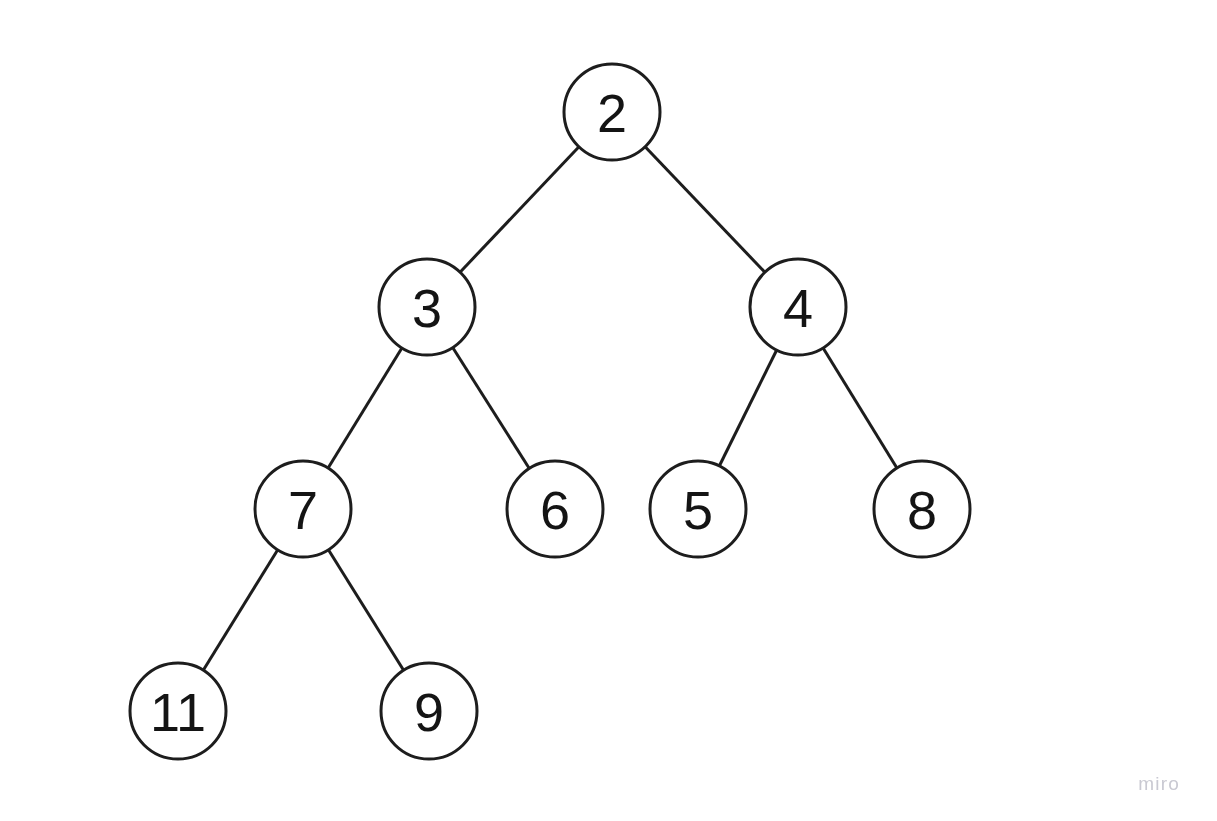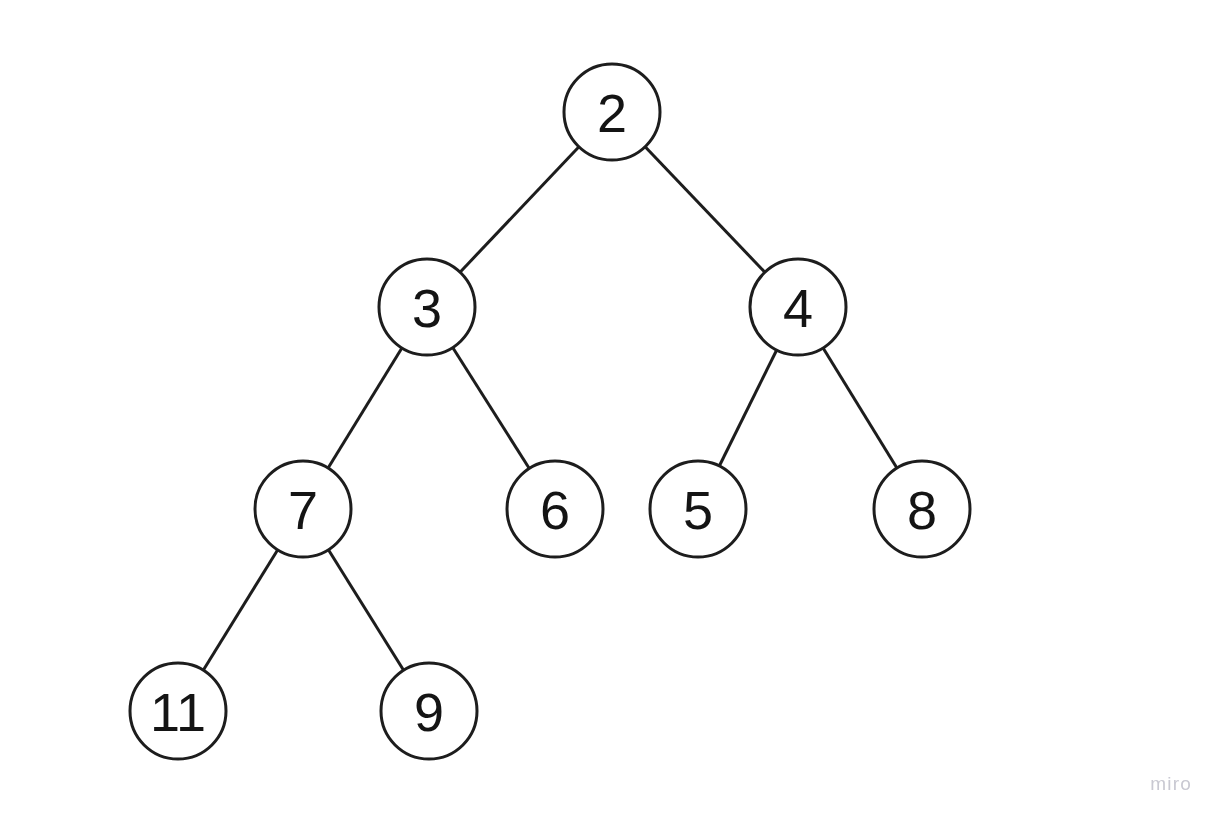--- a/index.html
+++ b/index.html
@@ -41,21 +41,21 @@
     fill: #141414;
     font-family: "Liberation Sans", "DejaVu Sans", sans-serif;
     font-size: 54px;
     font-weight: 400;
     text-anchor: middle;
     dominant-baseline: central;
     letter-spacing: 0px;
   }
   #watermark {
     position: absolute;
-    right: 25px;
+    right: 37px;
     bottom: 28px;
     font-family: "Liberation Sans", "DejaVu Sans", sans-serif;
     font-size: 19px;
     font-weight: 400;
     letter-spacing: 1.2px;
     color: #c9c9d2;
     user-select: none;
     line-height: 1;
   }
 </style>

